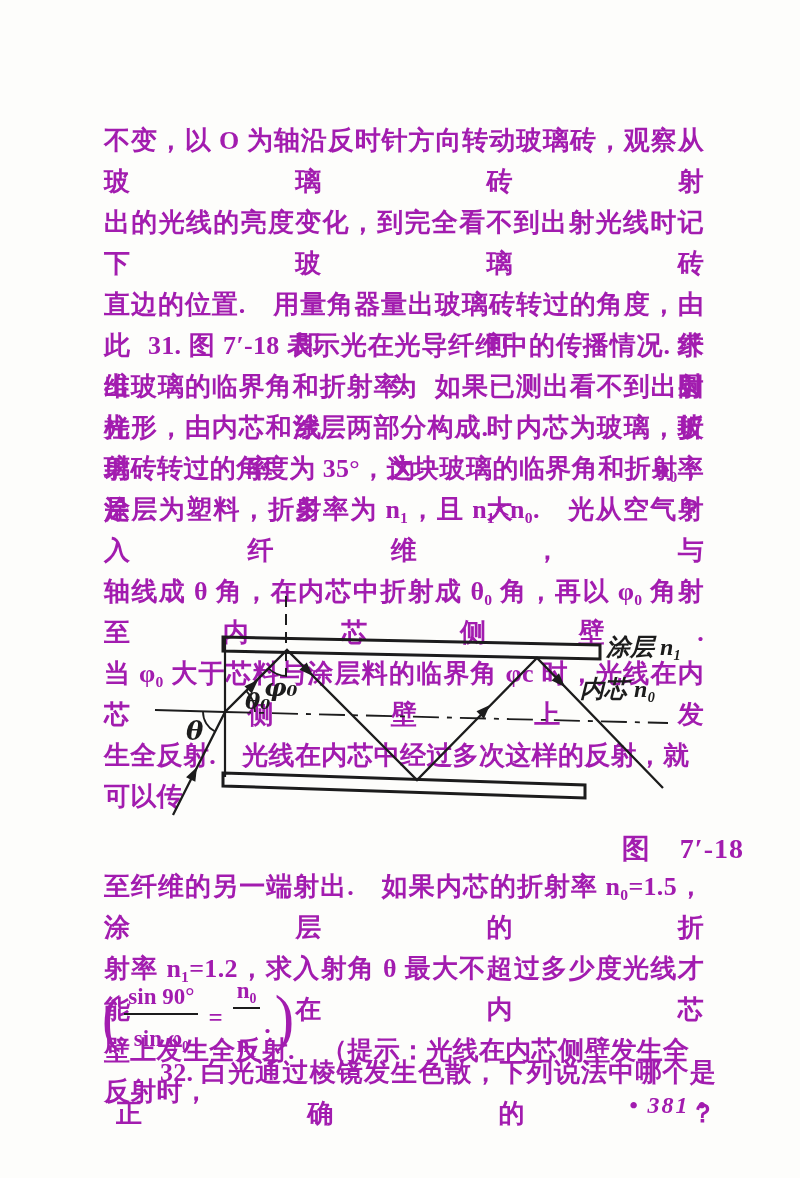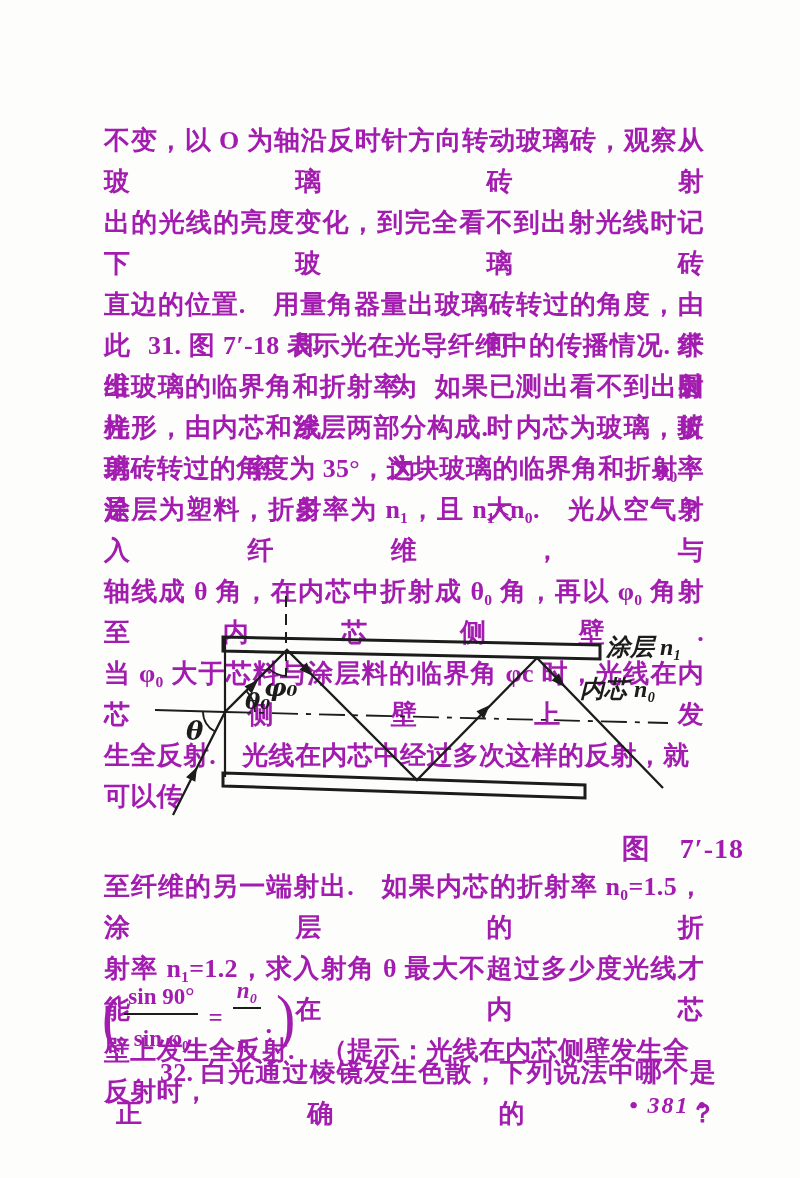--- a/index.html
+++ b/index.html
@@ -34,21 +34,21 @@
 
   .formula{
     position:absolute;left:102px;top:984px;height:68px;
     display:flex;align-items:center;font-weight:700;
   }
   .paren{font-size:58px;font-weight:400;line-height:1;transform:scaleY(1.1);}
   .frac{display:inline-flex;flex-direction:column;align-items:center;
         font-size:23px;line-height:1.2;margin:0 3px;}
   .frac .num{padding:0 4px 2px;border-bottom:2.5px solid #1c1c1c;}
   .frac .den{padding-top:10px;}
-  .frac-italic{font-style:italic;gap:12px;}
+  .frac-italic{gap:12px;}
   .eq{font-size:25px;margin:0 7px;}
   .period{font-size:26px;margin:14px 4px 0 1px;}
 
   .page-number{
     position:absolute;top:1092px;right:92px;
     font-size:24px;font-weight:700;font-style:italic;letter-spacing:2px;
   }
 </style>
 </head>
 <body>

